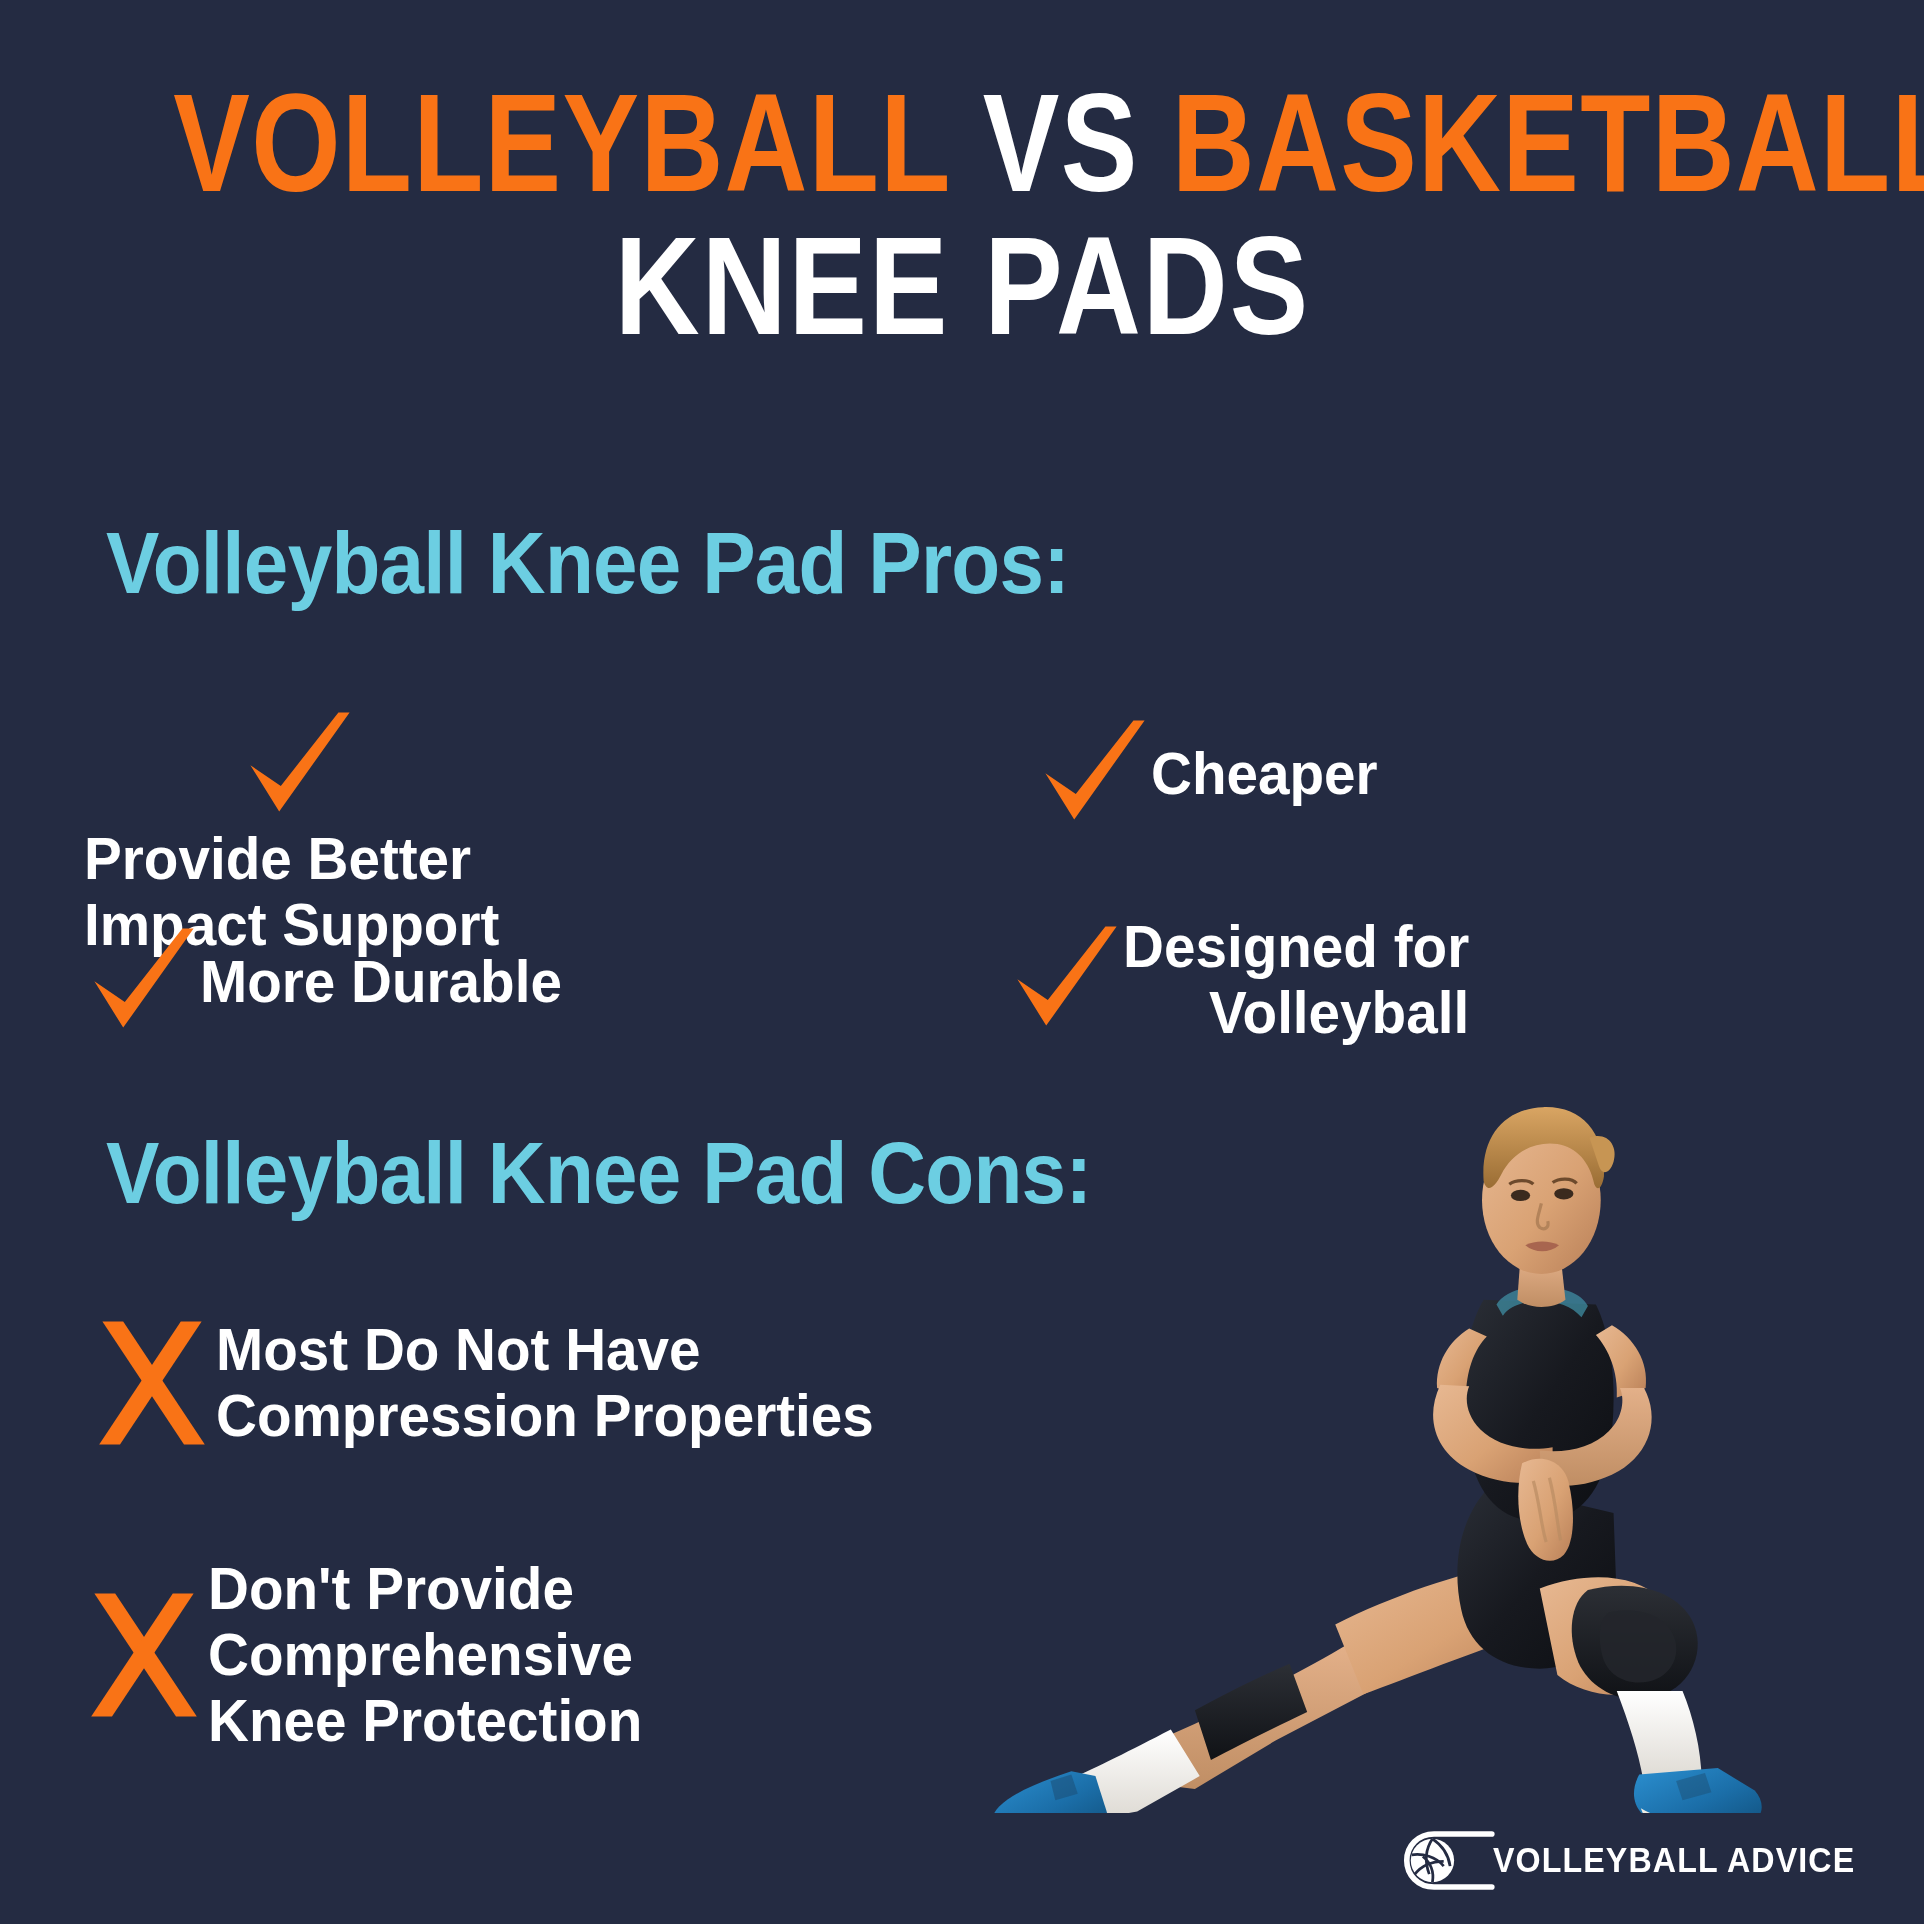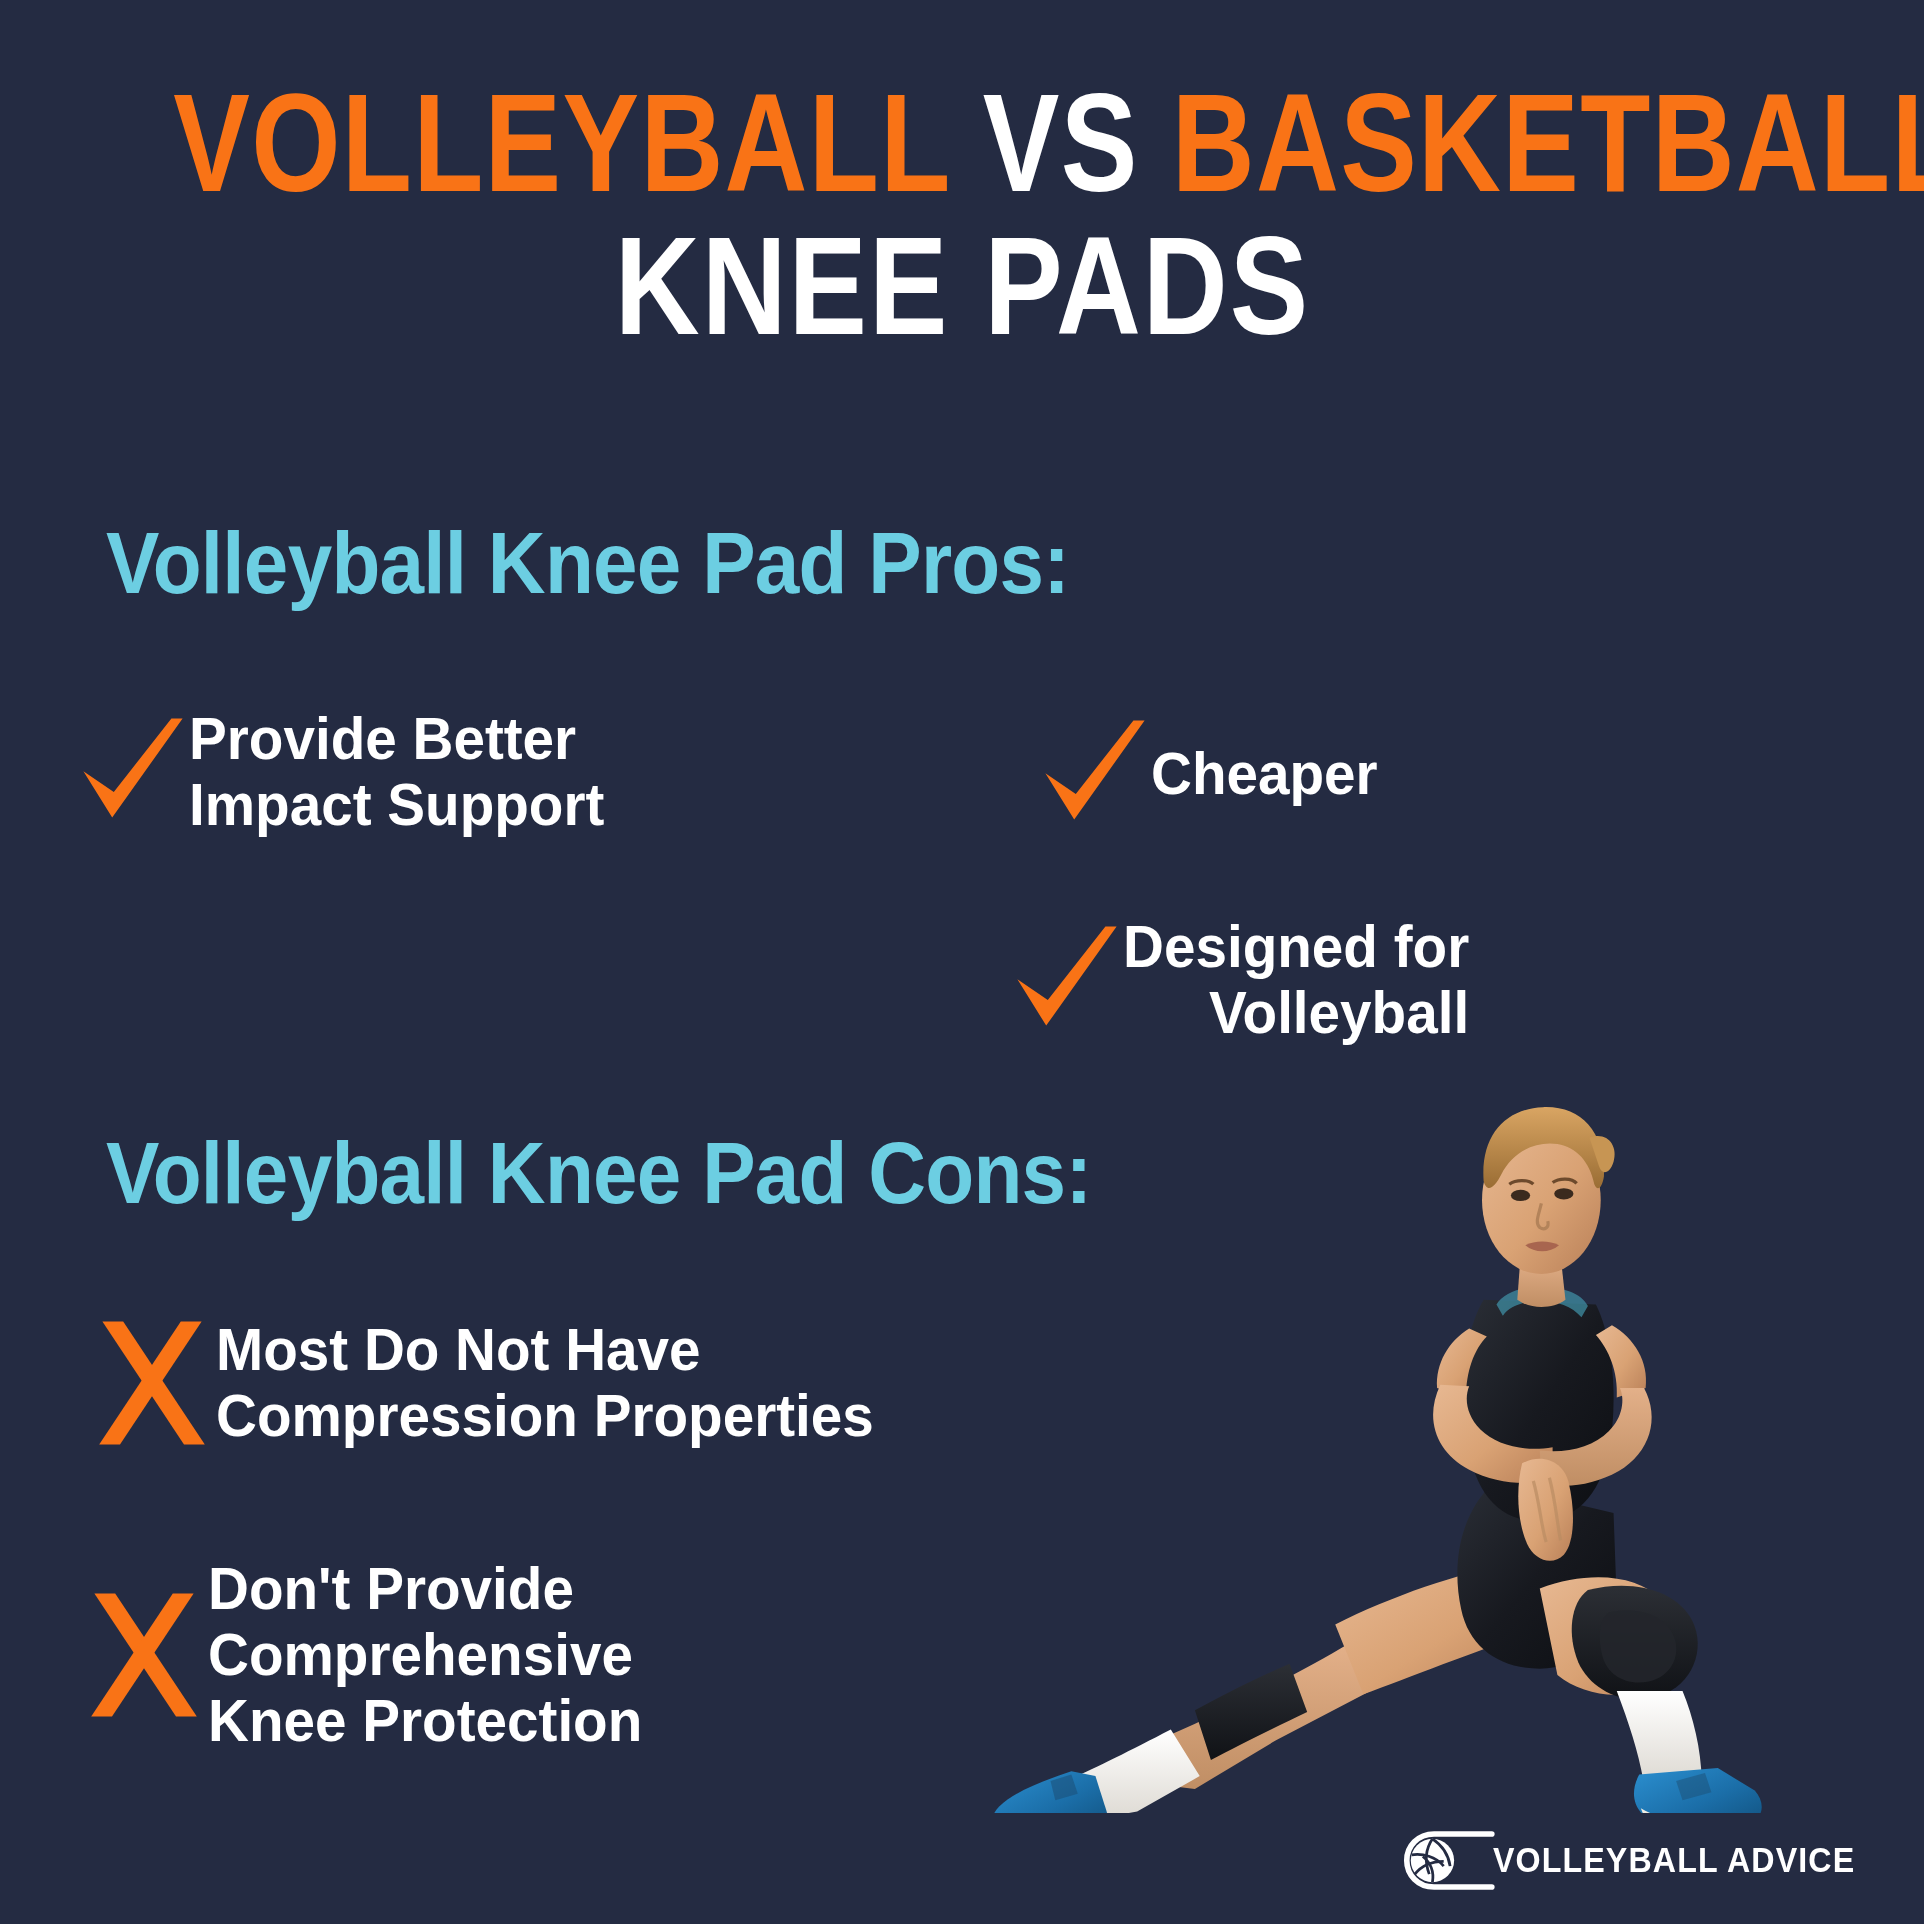--- a/index.html
+++ b/index.html
@@ -86,21 +86,21 @@
     letter-spacing: 0px;
     transform: scaleX(0.96);
     transform-origin: left center;
     white-space: pre-line;
   }
 
   
   .mark svg { width: 100%; height: 100%; display: block; overflow: visible; }
 
   
-  #item-impact   { left: 77px;  top: 706px;  }
+  #item-impact   { left: 84px;  top: 706px; flex-direction: column;  }
   #item-cheaper  { left: 1039px; top: 714px;  }
   #item-durable  { left: 88px;  top: 922px; }
   #item-designed { left: 1011px; top: 914px; text-align: right; }
   
   #item-compression { left: 88px; top: 1315px; justify-content: center; }
   #item-protection  { left: 80px; top: 1556px; }
 
   #item-compression .mark, #item-protection .mark { width: 128px; height: 136px; }
   #item-protection  .mark { height: 184px; }
 
@@ -167,20 +167,28 @@
 
   <div id="item-cheaper" class="item">
     <span class="mark">
       <svg viewBox="0 0 140 150" aria-hidden="true">
         <path d="M8 74 L44 132 L132 8 L118 8 L46 100 Z" fill="#f97316"></path>
       </svg>
     </span>
     <span class="label">Cheaper</span>
   </div>
 
+  <div id="item-durable" class="item">
+    <span class="mark">
+      <svg viewBox="0 0 140 150" aria-hidden="true">
+        <path d="M8 74 L44 132 L132 8 L118 8 L46 100 Z" fill="#f97316"></path>
+      </svg>
+    </span>
+    <span class="label">More Durable</span>
+  </div>
 
   <div id="item-designed" class="item">
     <span class="mark">
       <svg viewBox="0 0 140 150" aria-hidden="true">
         <path d="M8 74 L44 132 L132 8 L118 8 L46 100 Z" fill="#f97316"></path>
       </svg>
     </span>
     <span class="label">Designed for
 Volleyball</span>
   </div>

